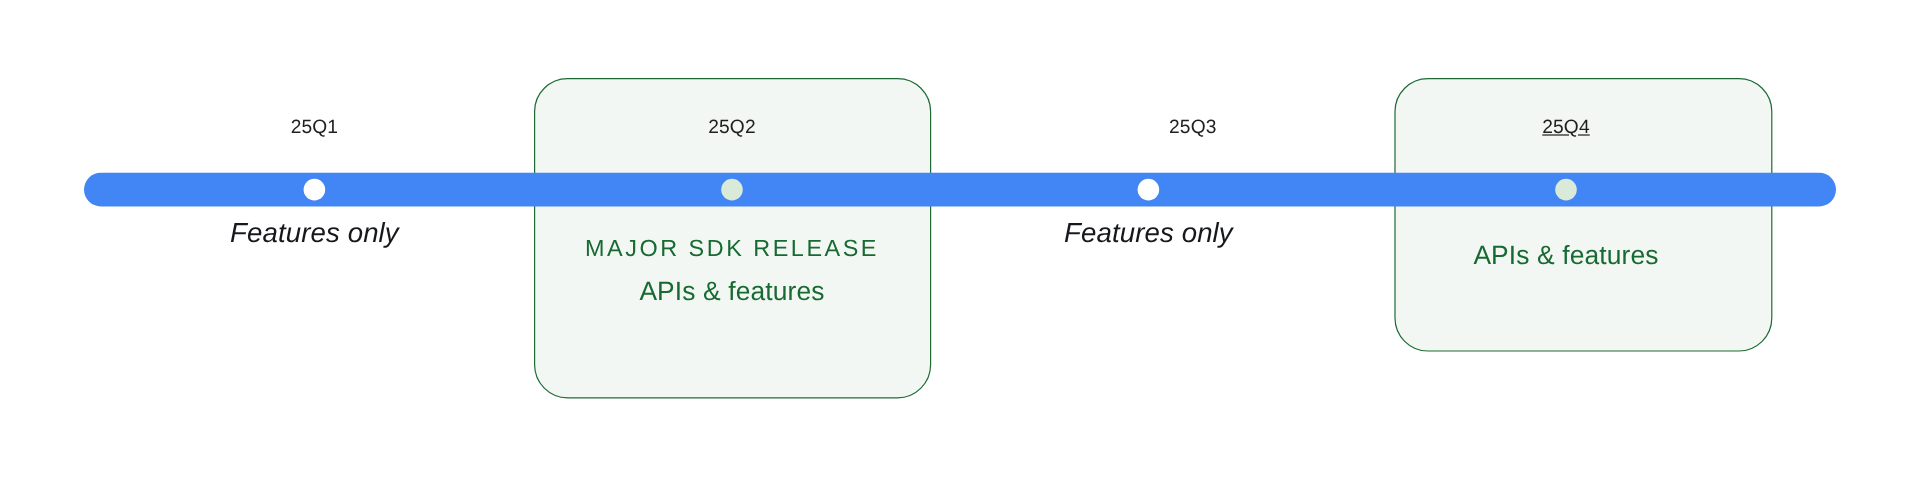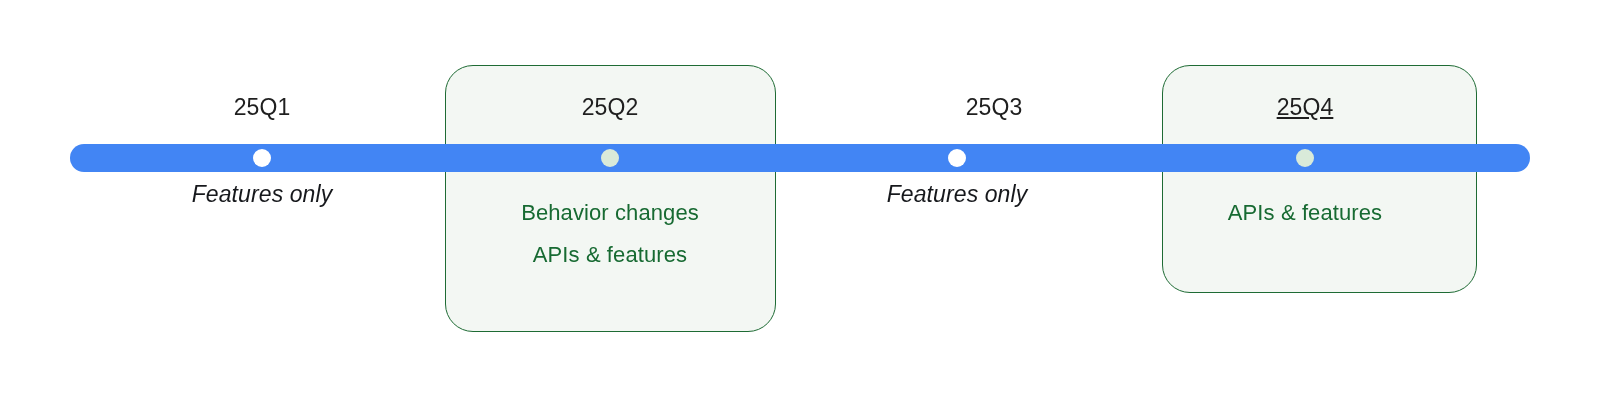--- a/index.html
+++ b/index.html
@@ -64,21 +64,21 @@
     z-index: 5;
   }
   .dot-plain { background: #ffffff; }
   .dot-card  { background: #d9ead9; }
 
   
   .quarter-label {
     position: absolute;
     top: 92px;
     transform: translateX(-50%);
-    font-size: 23px;
+    font-size: 16px;
     line-height: 30px;
     color: #1f1f1f;
     letter-spacing: 0.1px;
     white-space: nowrap;
     text-align: left;
     z-index: 4;
   }
 
   
   .below {
@@ -125,21 +125,21 @@
 
   <div class="rail"></div>
 
   <div class="quarter-label" style="left:262px;">25Q1</div>
   <div class="dot dot-plain" style="left:253px;"></div>
   <div class="below below-plain" style="left:262px;">Features only</div>
 
   <div class="quarter-label" style="left:610px;">25Q2</div>
   <div class="dot dot-card" style="left:601px;"></div>
   <div class="below below-card" style="left:610px;">
-    <div class="release-line">Behavior changes</div>
+    <div class="release-kicker">MAJOR SDK RELEASE</div>
     <div class="release-line">APIs &amp; features</div>
   </div>
 
   <div class="quarter-label" style="left:994px;">25Q3</div>
   <div class="dot dot-plain" style="left:948px;"></div>
   <div class="below below-plain" style="left:957px;">Features only</div>
 
   <div class="quarter-label" style="left:1305px;text-decoration:underline;">25Q4</div>
   <div class="dot dot-card" style="left:1296px;"></div>
   <div class="below below-card" style="left:1305px;">

